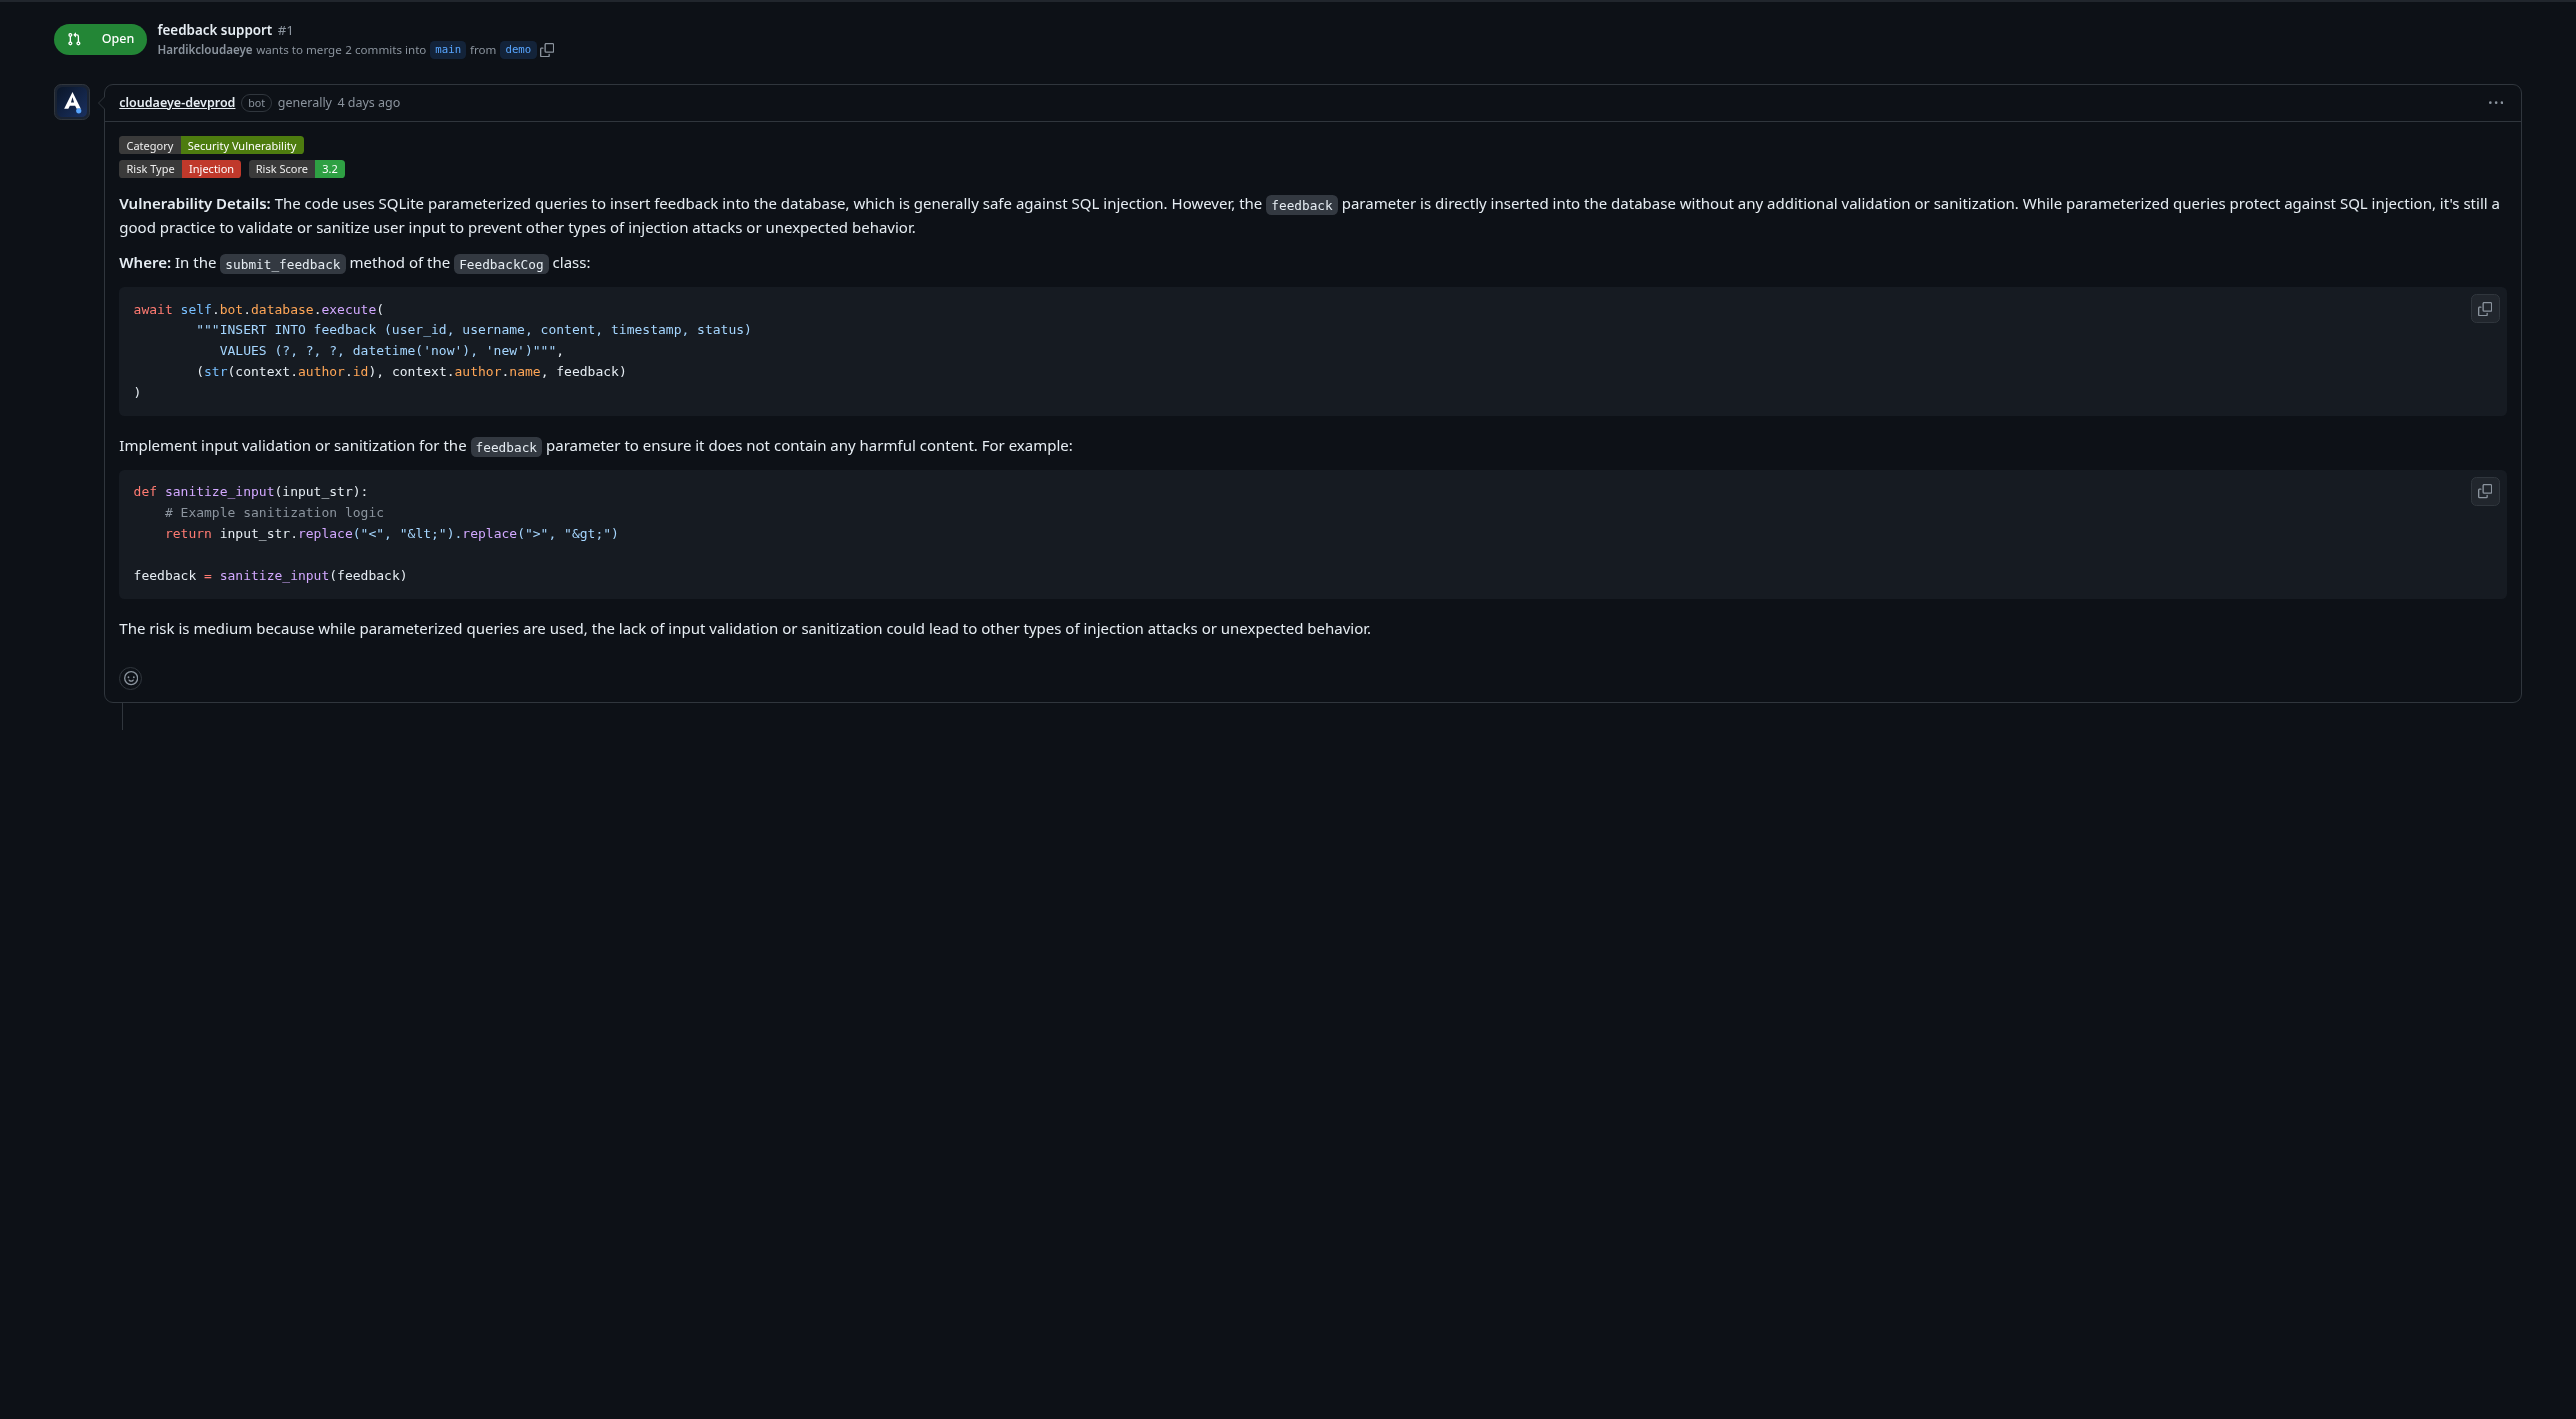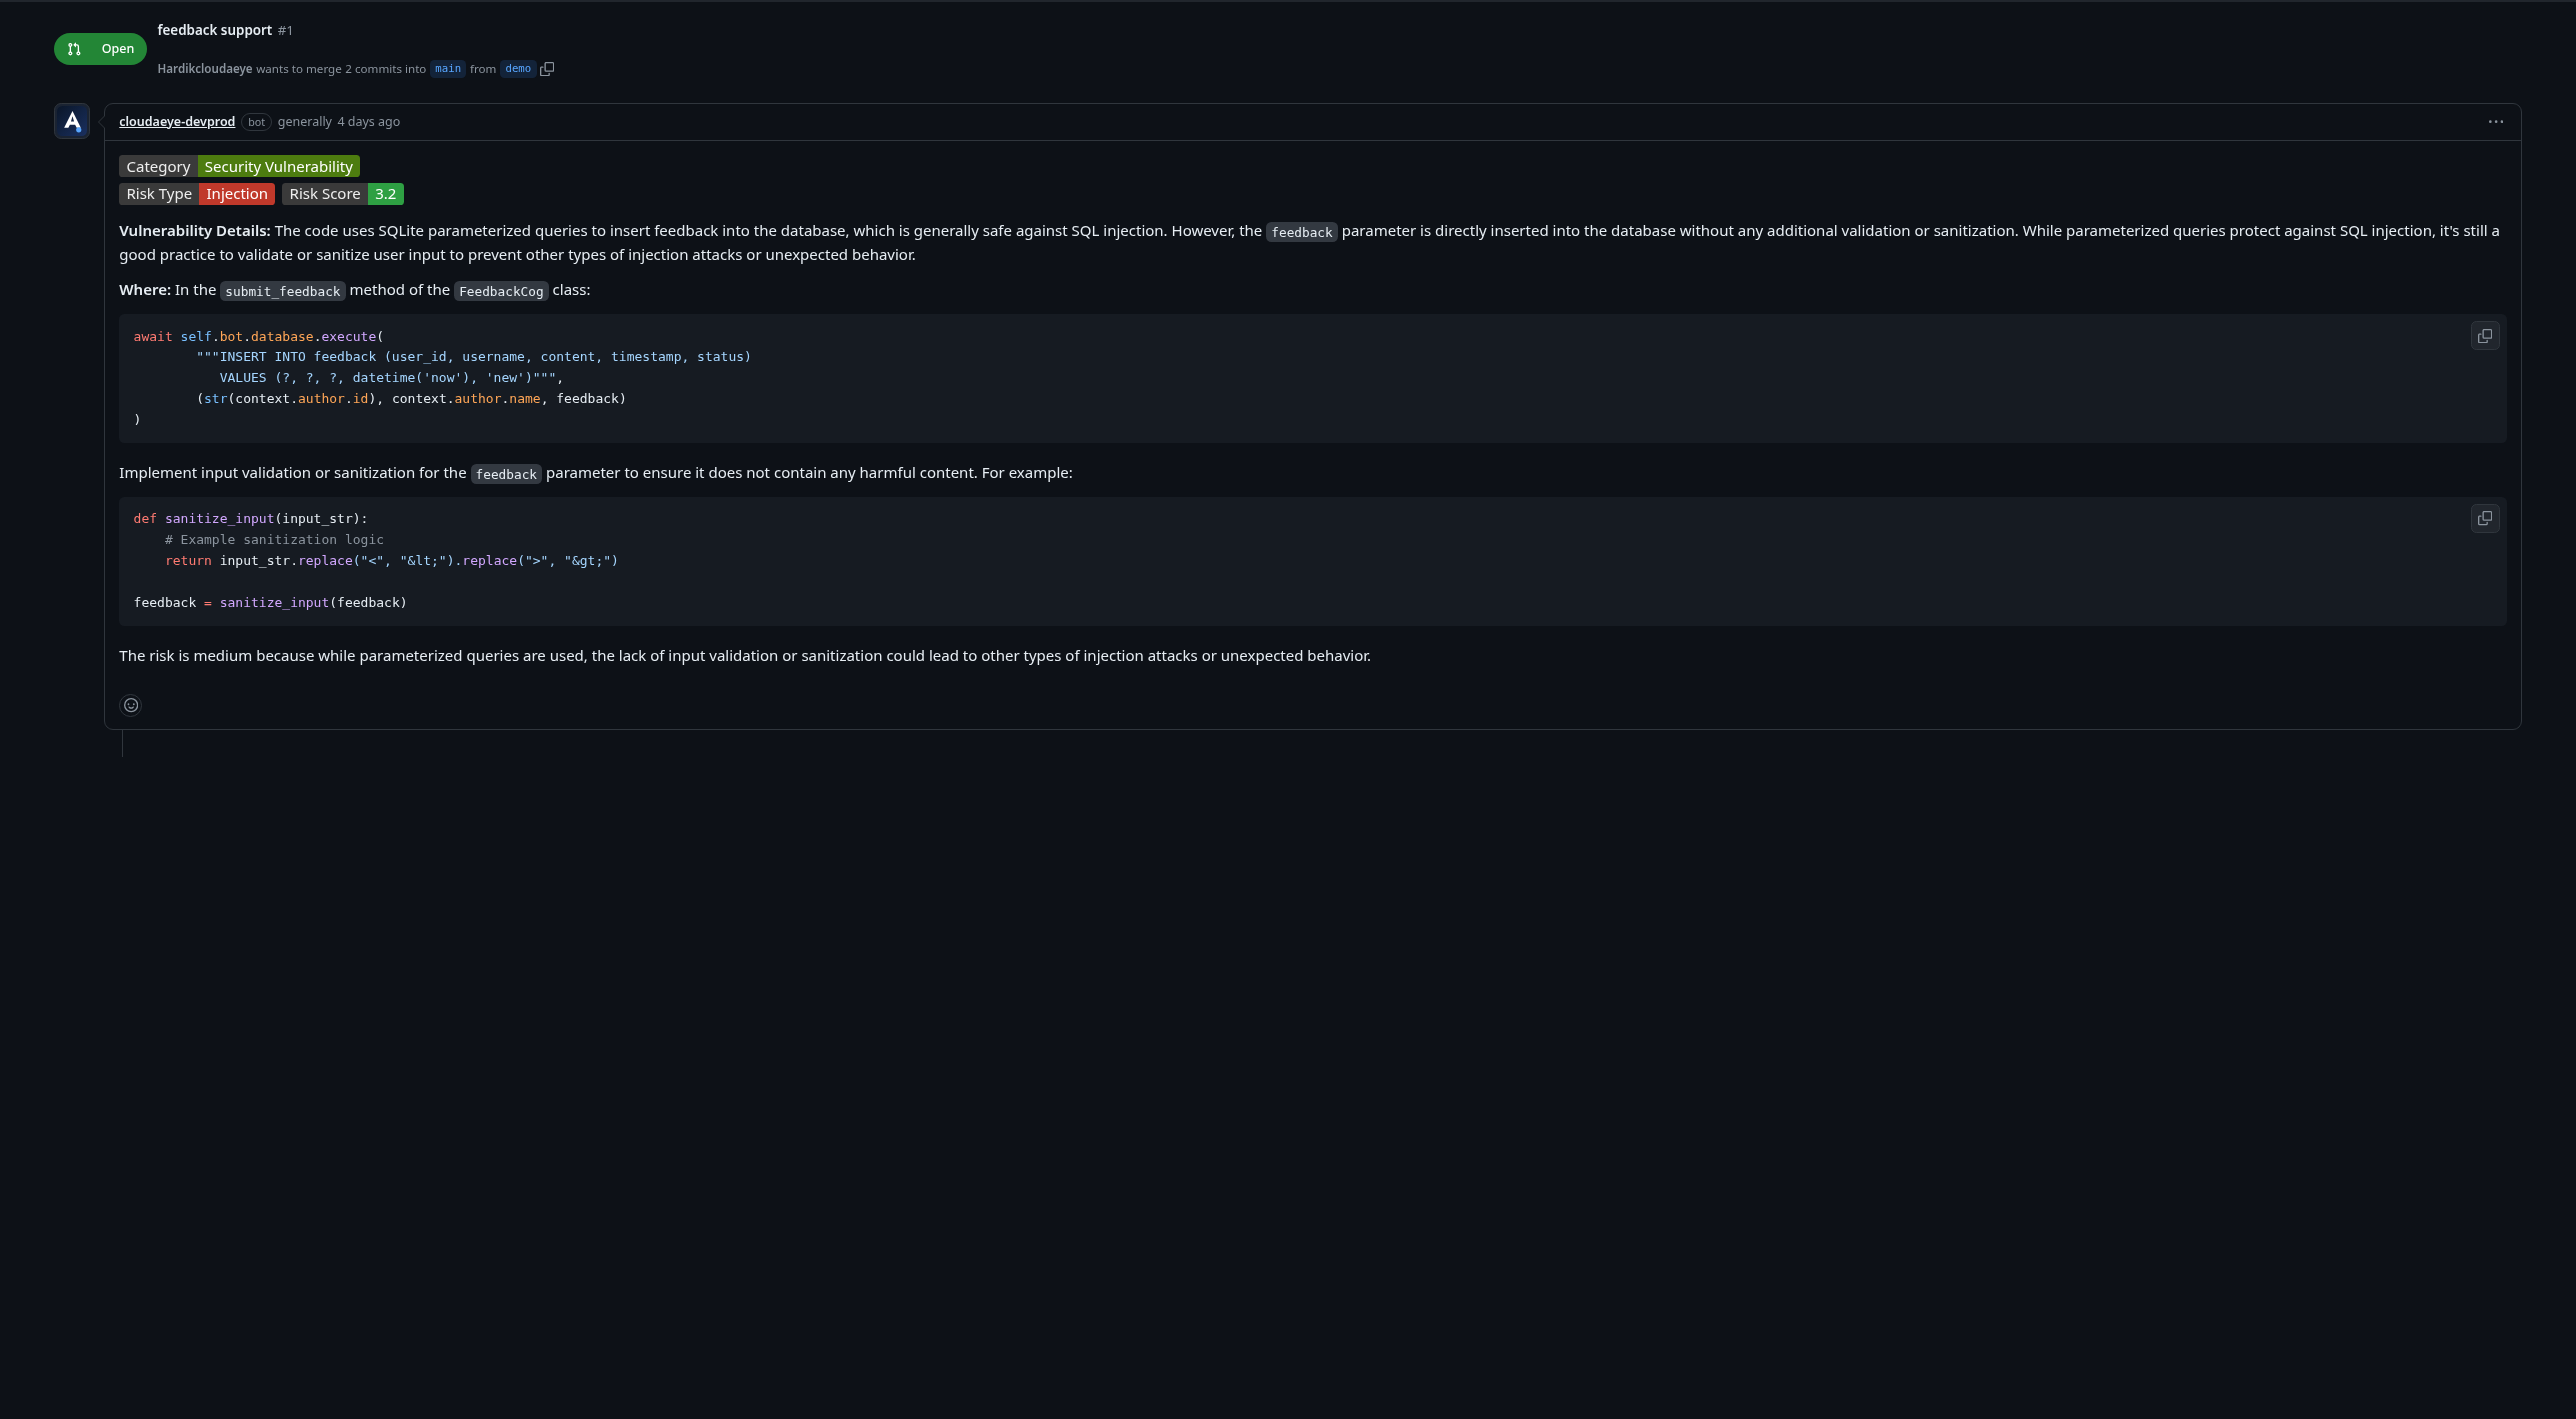--- a/index.html
+++ b/index.html
@@ -34,21 +34,21 @@
       border-radius: 18px;
       font-weight: 500;
       font-size: 12.5px;
     }
     .status-badge svg {
       fill: #fff;
     }
     .pr-title-wrap {
       display: flex;
       flex-direction: column;
-      gap: 20px;
+      gap: 1px;
     }
     .pr-title-line {
       display: flex;
       align-items: baseline;
       gap: 5.4px;
     }
     .pr-title {
       font-weight: 600;
       font-size: 13.4px;
       color: #e6edf3;
@@ -186,21 +186,21 @@
     }
     .label-row {
       margin-bottom: 5.4px;
       display: flex;
       gap: 0;
     }
     .label-pair {
       display: inline-flex;
       border-radius: 3.6px;
       overflow: hidden;
-      font-size: 15px;
+      font-size: 11px;
       line-height: 1;
     }
     .label-k {
       background: #3a3a3a;
       color: #eee;
       padding: 3.6px 7.2px;
     }
     .label-v {
       padding: 3.6px 7.2px;
       color: #fff;

